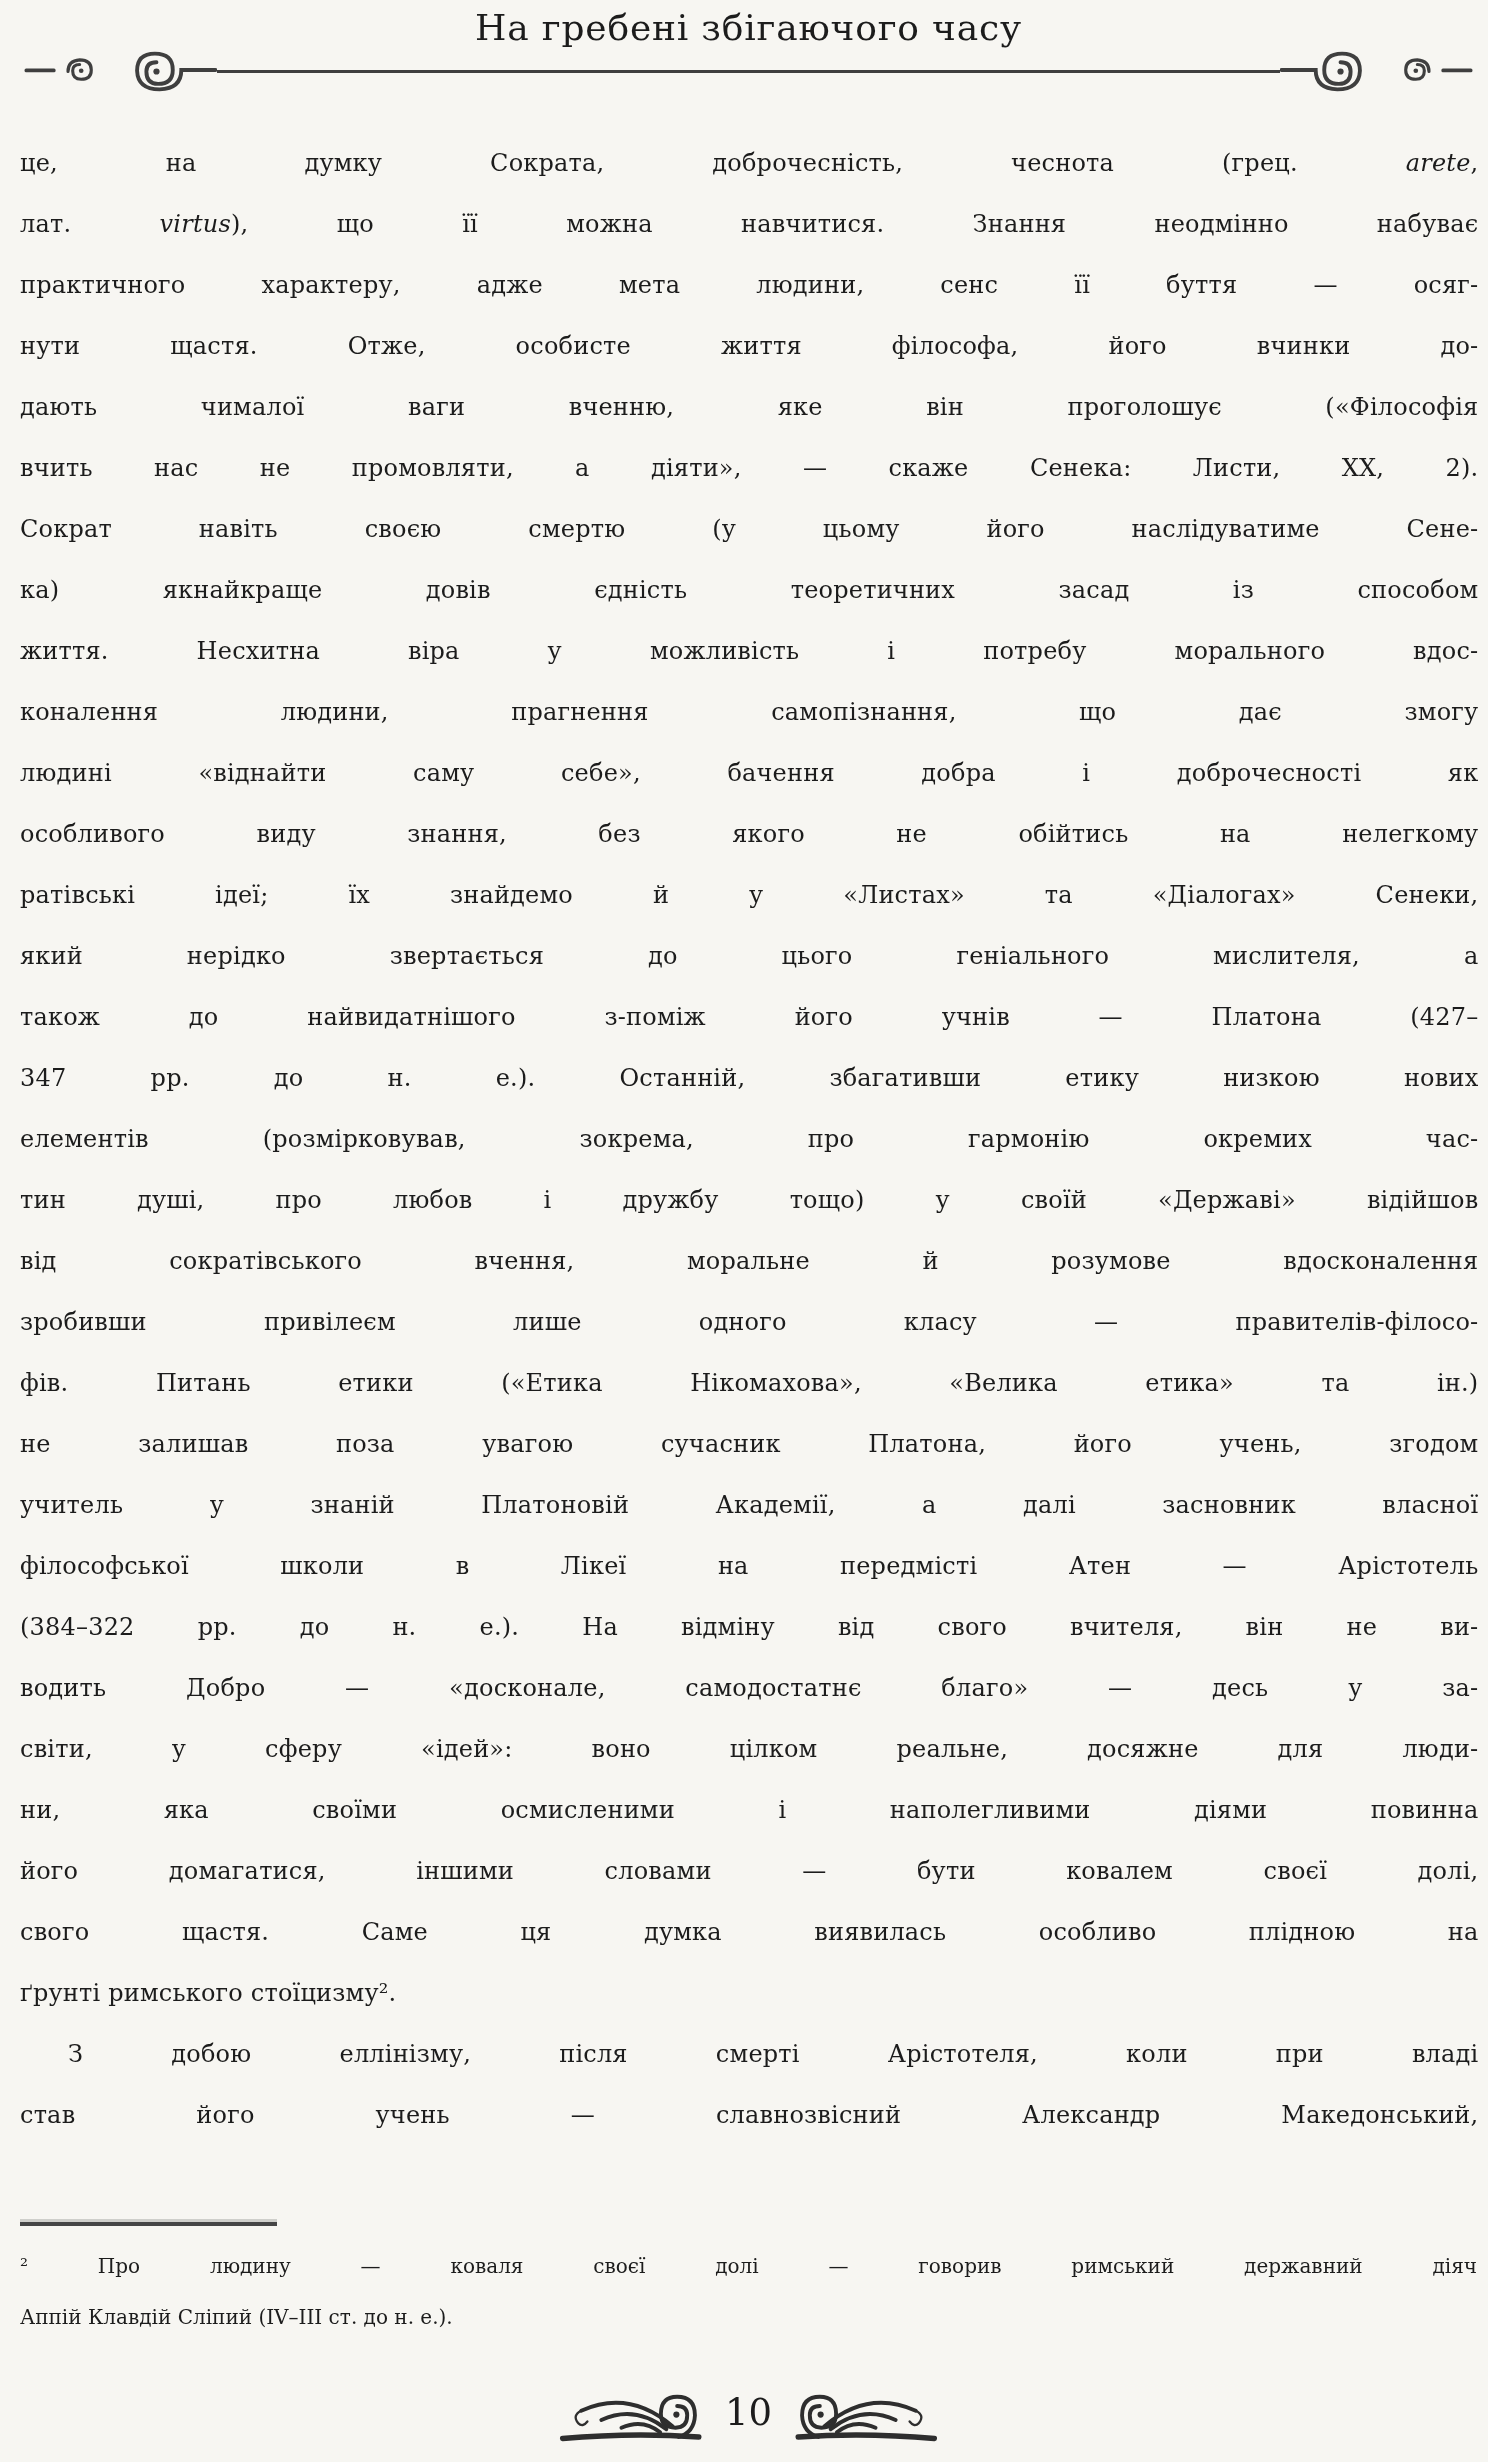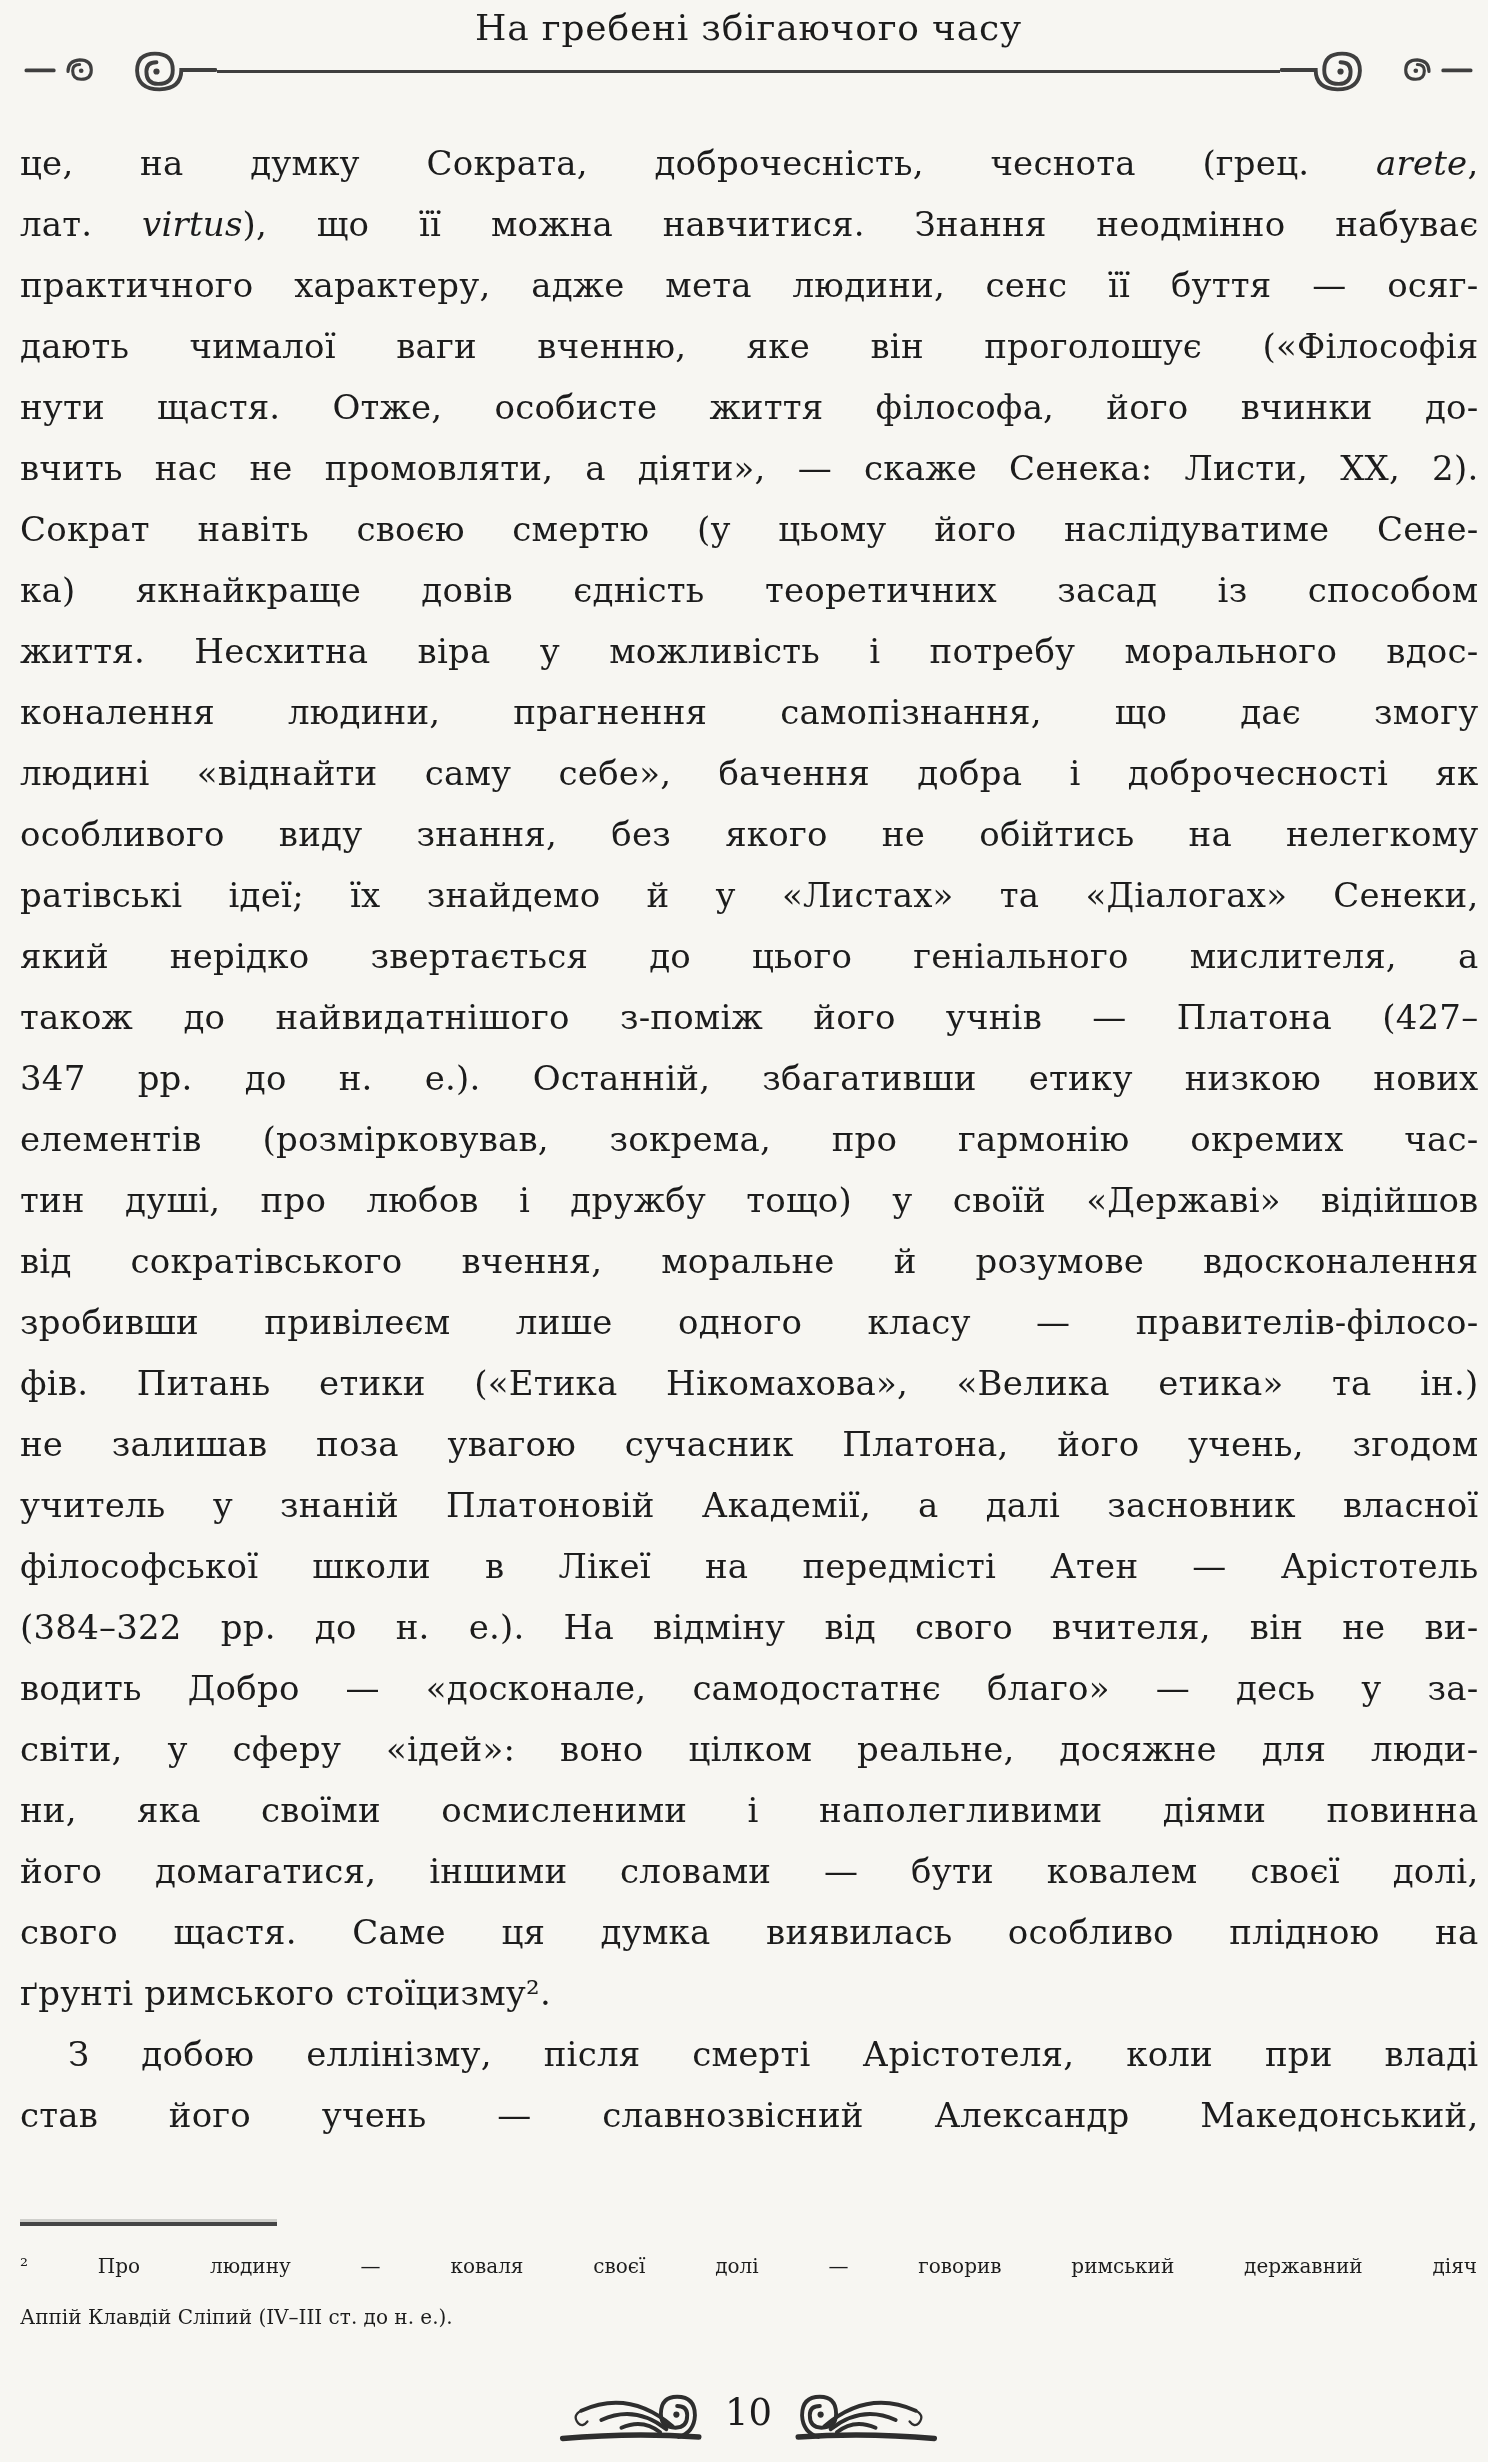--- a/index.html
+++ b/index.html
@@ -34,21 +34,21 @@
   .head-rule-row .rule{
     flex:1;height:3.9px;background:var(--rule);
   }
   .orn{flex:0 0 auto;display:block;}
   .orn.right{transform:scaleX(-1);}
   .orn path{stroke:var(--rule);fill:none;stroke-linecap:round;}
   .orn rect,.orn circle{fill:var(--rule);}
   
   .body-text{
     position:absolute;top:133px;left:20px;right:18.6px;
-    font-size:34px;
+    font-size:24px;
   }
   .body-line{
     height:61px;line-height:61px;
     text-align:justify;
     text-align-last:justify;
     white-space:nowrap;
     letter-spacing:0.2px;
   }
   .body-line.par-end{text-align-last:left;white-space:normal;}
   .body-line.indent{text-indent:48px;}
@@ -102,22 +102,22 @@
       <circle cx="75" cy="29" r="3"></circle>
       <path d="M 248 28 H 204 Q 204 52 176 53 Q 148 53 147 29 Q 147 7 170 7 Q 193 7 193 28 Q 193 46 174 46 Q 159 46 159 30 Q 159 18 172 18" stroke-width="5"></path>
       <circle cx="172" cy="30" r="4"></circle>
     </svg>
   </div>
 
   <div class="body-text">
     <div class="body-line">це, на думку Сократа, доброчесність, чеснота (грец. <i>arete</i>,</div>
     <div class="body-line">лат. <i>virtus</i>), що її можна навчитися. Знання неодмінно набуває</div>
     <div class="body-line">практичного характеру, адже мета людини, сенс її буття — осяг-</div>
+    <div class="body-line">нути щастя. Отже, особисте життя філософа, його вчинки до-</div>
     <div class="body-line">дають чималої ваги вченню, яке він проголошує («Філософія</div>
-    <div class="body-line">нути щастя. Отже, особисте життя філософа, його вчинки до-</div>
     <div class="body-line">вчить нас не промовляти, а діяти», — скаже Сенека: Листи, XX, 2).</div>
     <div class="body-line">Сократ навіть своєю смертю (у цьому його наслідуватиме Сене-</div>
     <div class="body-line">ка) якнайкраще довів єдність теоретичних засад із способом</div>
     <div class="body-line">життя. Несхитна віра у можливість і потребу морального вдос-</div>
     <div class="body-line">коналення людини, прагнення самопізнання, що дає змогу</div>
     <div class="body-line">людині «віднайти саму себе», бачення добра і доброчесності як</div>
     <div class="body-line">особливого виду знання, без якого не обійтись на нелегкому</div>
     <div class="body-line">ратівські ідеї; їх знайдемо й у «Листах» та «Діалогах» Сенеки,</div>
     <div class="body-line">який нерідко звертається до цього геніального мислителя, а</div>
     <div class="body-line">також до найвидатнішого з-поміж його учнів — Платона (427–</div>

